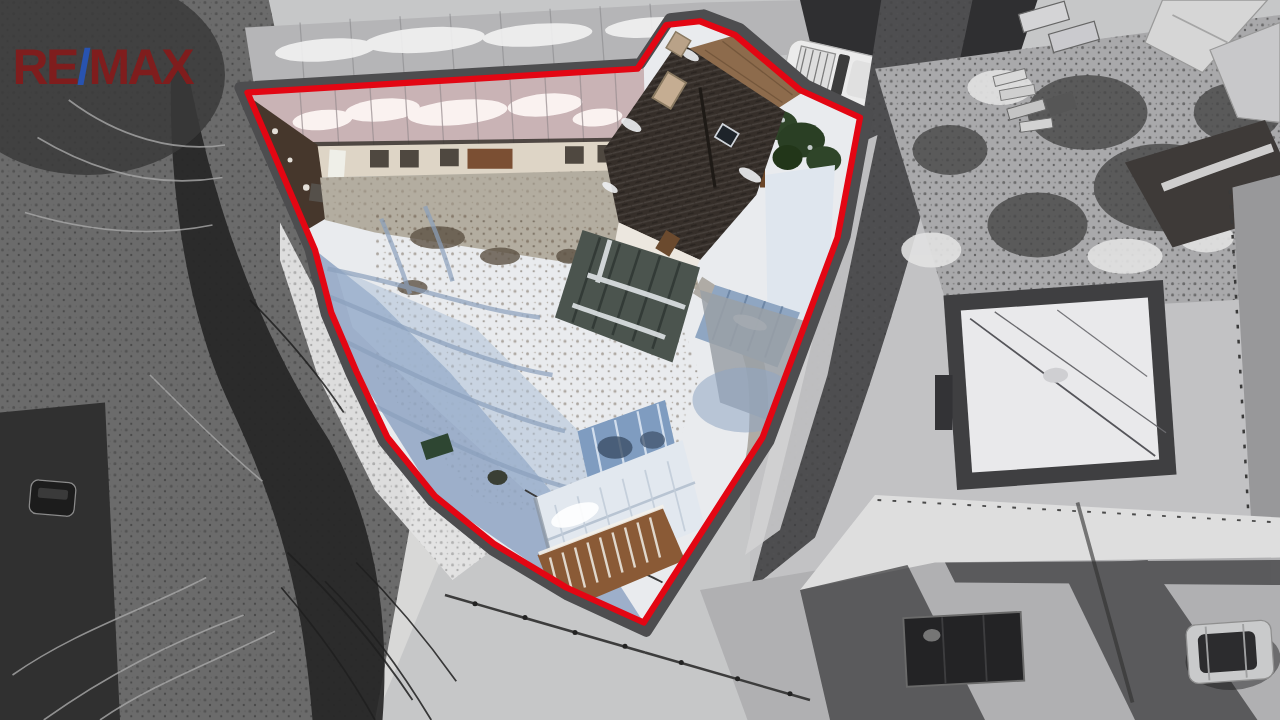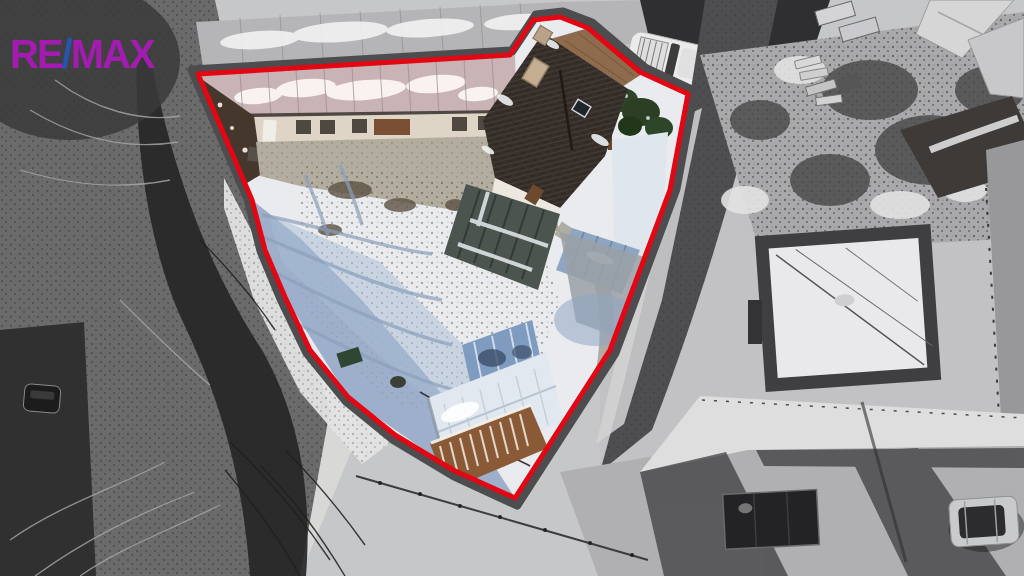--- a/index.html
+++ b/index.html
@@ -2,21 +2,21 @@
 <html><head>
 <meta charset="utf-8">
 <style>
   html,body{margin:0;padding:0;background:#000;}
   #stage{position:relative;width:1024px;height:576px;overflow:hidden;
          font-family:"Liberation Sans",sans-serif;background:#c6c7c8;}
   #photo{position:absolute;left:0;top:0;}
   #remax-logo{position:absolute;left:10px;top:34px;
     font-weight:bold;font-size:40px;letter-spacing:-2px;line-height:1;
     font-family:"Liberation Sans",sans-serif;user-select:none;}
-  .re-red{color:#a21caf;}
+  .re-red{color:#7f1d1d;}
   .re-blue{color:#2853B0;}
 </style>
 </head>
 <body>
 
 <div id="stage">
 
 <svg id="photo" width="1024" height="576" viewBox="0 0 1024 576" xmlns="http://www.w3.org/2000/svg">
 <defs>
   <clipPath id="propClip">

